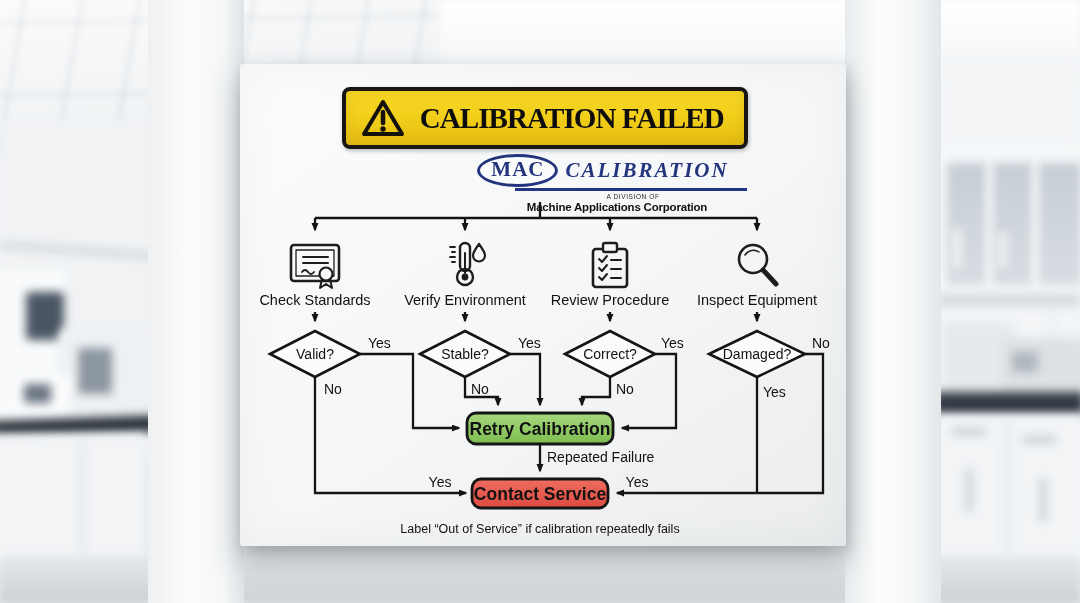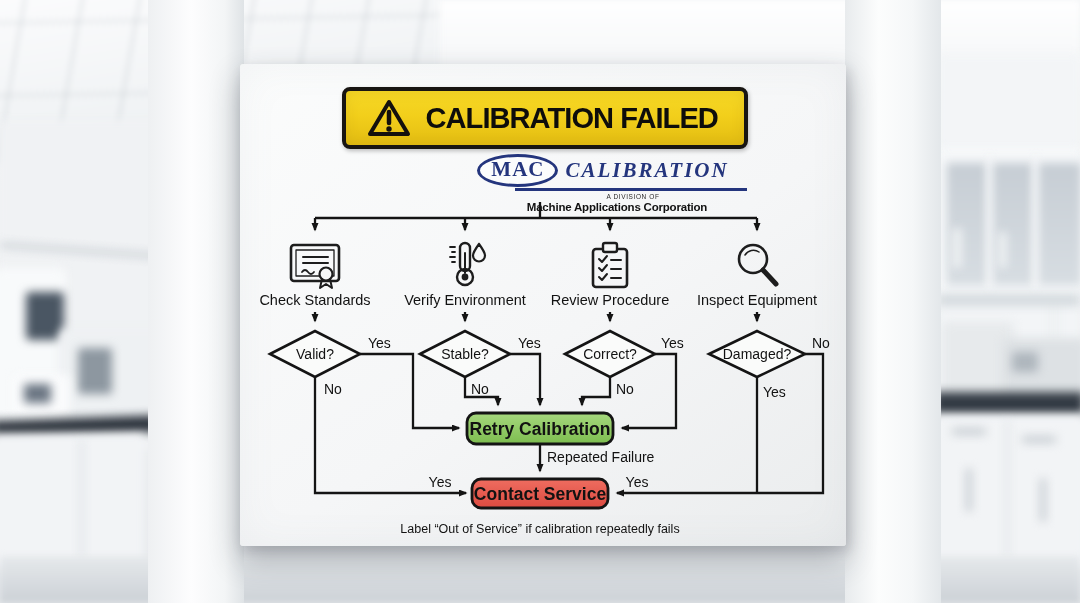--- a/index.html
+++ b/index.html
@@ -54,21 +54,21 @@
   
   .poster{position:absolute;left:240px;top:64px;width:606px;height:482px;
     background:linear-gradient(145deg,#fbfcfc 0%,#f5f6f7 55%,#eaeced 100%);
     border-radius:3px;
     box-shadow:0 14px 30px rgba(40,46,56,.30),3px 5px 12px rgba(40,46,56,.14),
                inset 0 0 40px rgba(120,128,136,.07);}
   .banner{position:absolute;left:102px;top:23px;width:398px;height:54px;
     background:linear-gradient(180deg,#f6d826 0%,var(--banner_bg,#f2cf1b) 45%,#e3bd12 100%);
     border:4px solid #181512;border-radius:8px;
     display:flex;align-items:center;justify-content:center;gap:10px;
-    box-shadow:1px 2px 4px rgba(0,0,0,.25), inset 0 0 14px rgba(120,90,0,.12);}
+    box-shadow:1px 2px 4px rgba(0,0,0,.25), inset 0 0 14px rgba(120,90,0,.12);font-family:Liberation Serif, serif;}
   .banner-text{font-size:30px;font-weight:800;color:#0e0d0b;letter-spacing:-1px;
     transform:scaleX(.97);white-space:nowrap;}
   .logo{position:absolute;left:0;top:90px;width:726px;text-align:center;}
   .logo-row{display:inline-flex;align-items:center;justify-content:center;}
   .logo-ellipse{display:inline-block;border:3px solid var(--logo_navy,#24357d);
     border-radius:50%;padding:0 11px 2px 11px;
     font-family:"Liberation Serif",serif;font-weight:bold;font-size:21px;
     color:var(--logo_navy,#24357d);letter-spacing:1px;background:#fbfcfc;}
   .logo-instruments{margin-left:7px;font-family:"Liberation Serif",serif;
     font-style:italic;font-weight:bold;font-size:21px;letter-spacing:2px;

